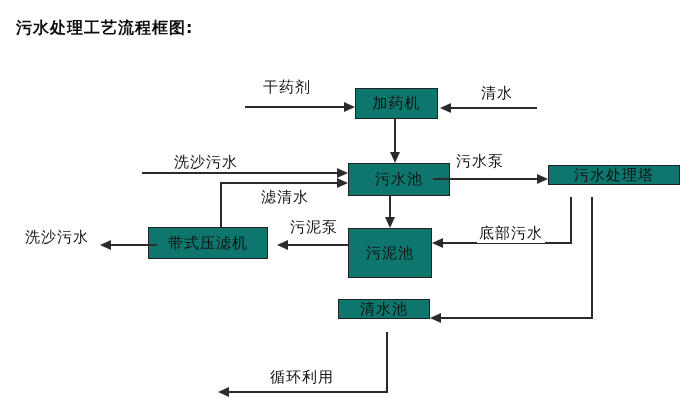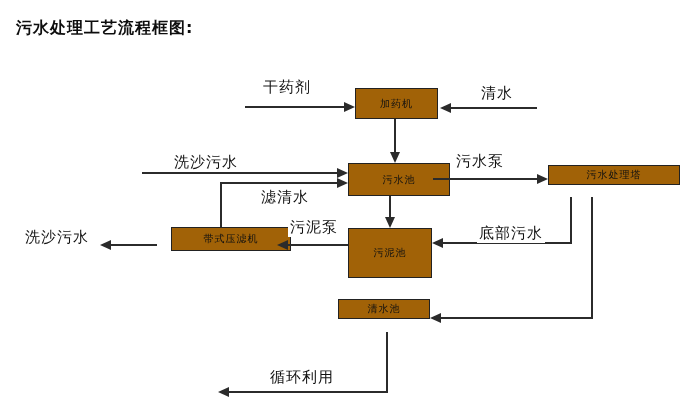--- a/index.html
+++ b/index.html
@@ -13,23 +13,23 @@
   }
   .canvas { position:absolute; left:0; top:0; width:700px; height:420px; background:#ffffff; }
   .title {
     position:absolute; left:16px; top:18px;
     font-size:16px; font-weight:bold; color:#0d0d0d;
     letter-spacing:1px; white-space:nowrap;
   }
   .node {
     position:absolute;
     border:1.6px solid #222;
-    background:#a16207;
+    background:#0f766e;
     display:flex; align-items:center; justify-content:center;
-    font-size:10px; color:#111;
+    font-size:15px; color:#111;
     letter-spacing:1px; white-space:nowrap;
   }
   .line { position:absolute; background:#2b2b2b; }
   .h { height:1.5px; }
   .v { width:1.5px; }
   .elabel {
     position:absolute; font-size:15px; color:#111;
     transform:translateX(-50%);
     white-space:nowrap; letter-spacing:1px;
     background:#fff; padding:0 2px;
@@ -51,21 +51,21 @@
   </div>
   <div class="node" style="left:348px; top:163px; width:102px;  height:33px;">
     <span>污水池</span>
   </div>
   <div class="node" style="left:548px; top:165px; width:132px; height:20px;">
     <span>污水处理塔</span>
   </div>
   <div class="node" style="left:348px; top:228px; width:84px;  height:50px;">
     <span>污泥池</span>
   </div>
-  <div class="node" style="left:171px; top:227px; width:120px; height:24px;">
+  <div class="node" style="left:148px; top:227px; width:120px; height:32px;">
     <span>带式压滤机</span>
   </div>
   <div class="node" style="left:338px; top:299px; width:92px;  height:20px;">
     <span>清水池</span>
   </div>
 
   <div class="line h" style="left:245px; top:106px; width:100px;"></div>
   <div class="arr r" style="left:344px; top:102px;"></div>
   <div class="elabel" style="left:287px; top:78px;">干药剂</div>
 

